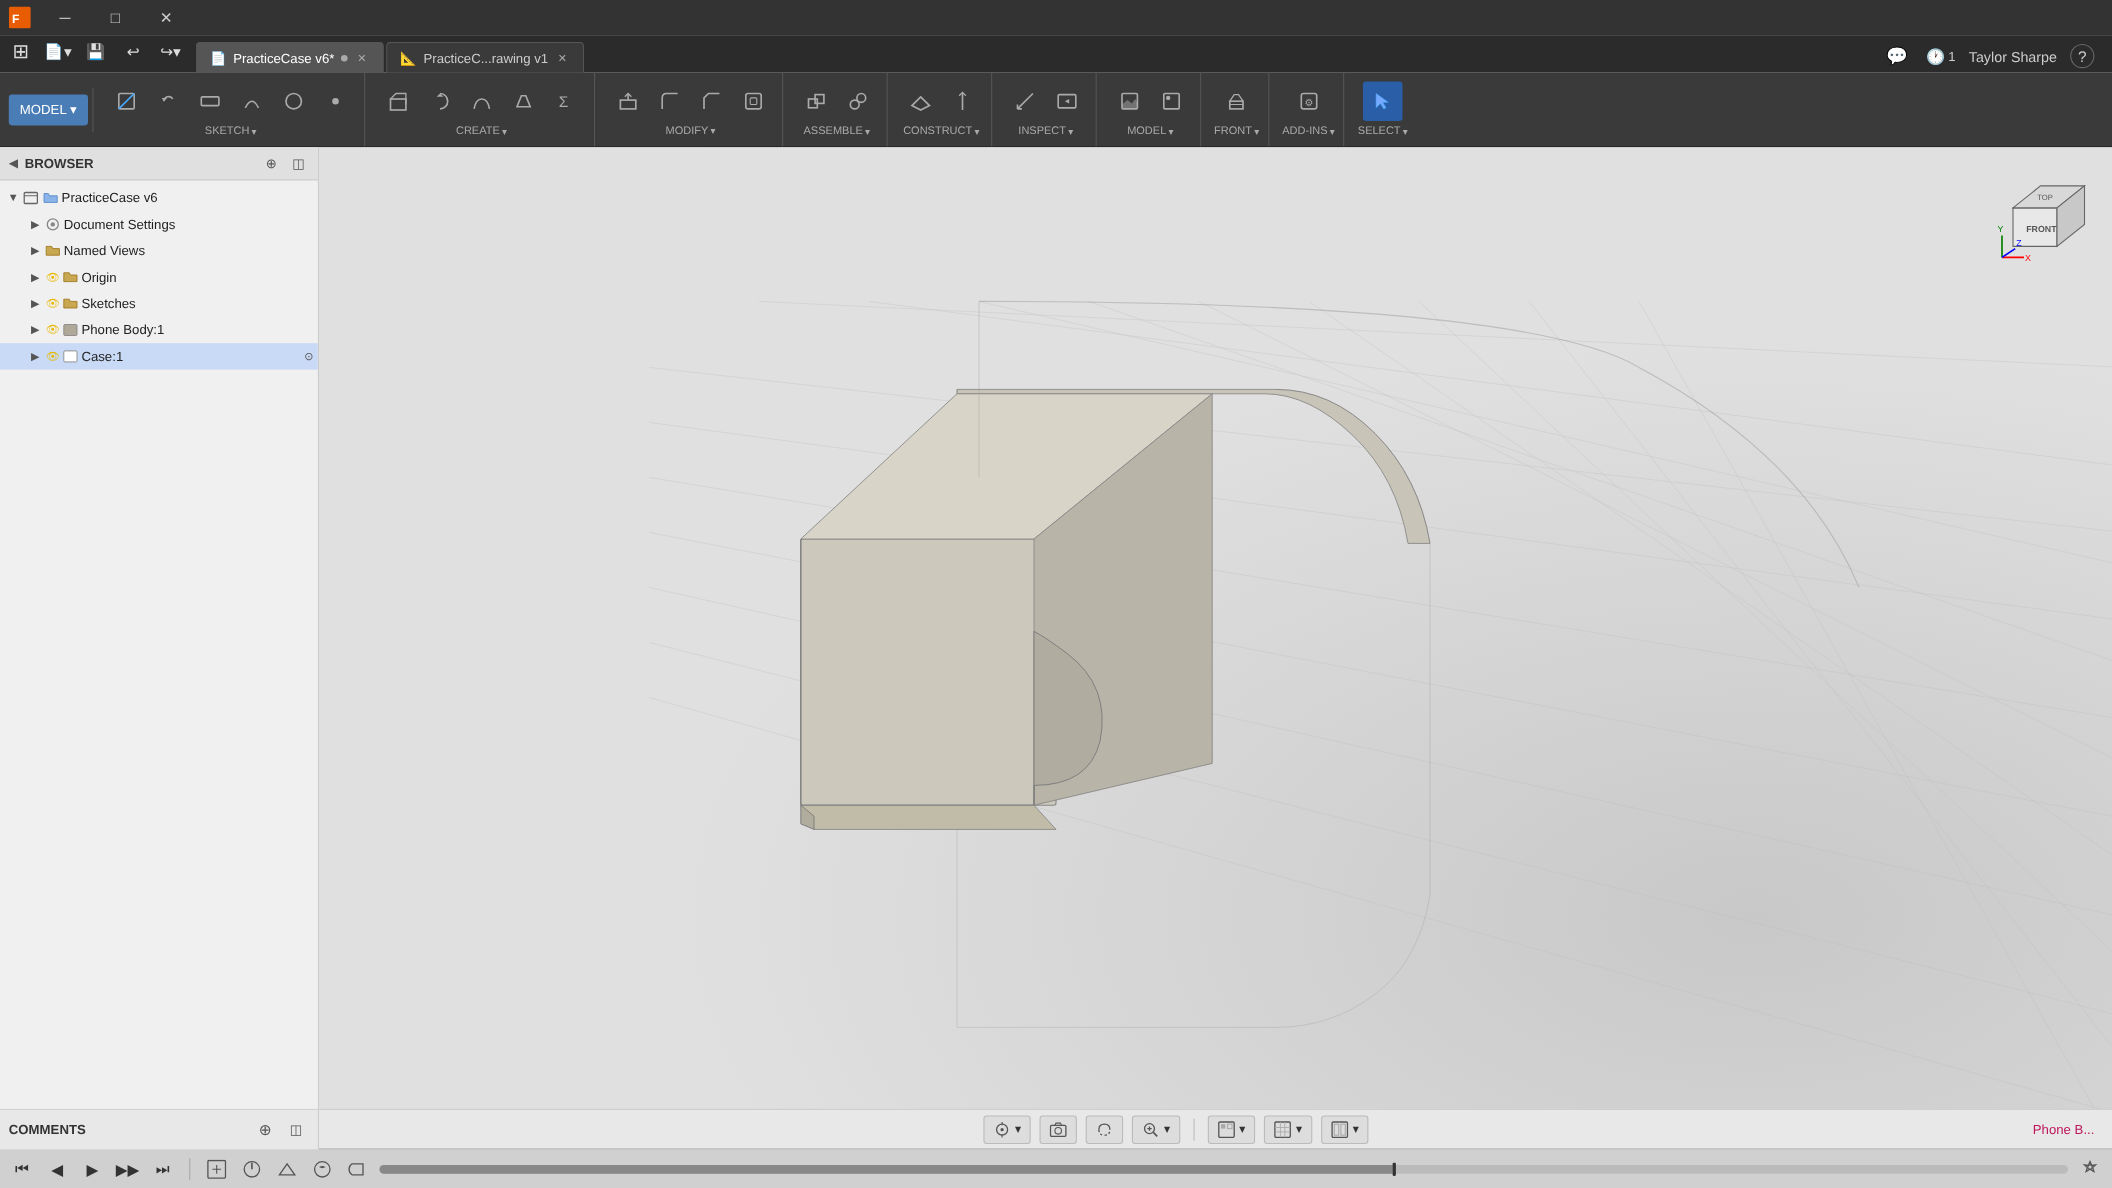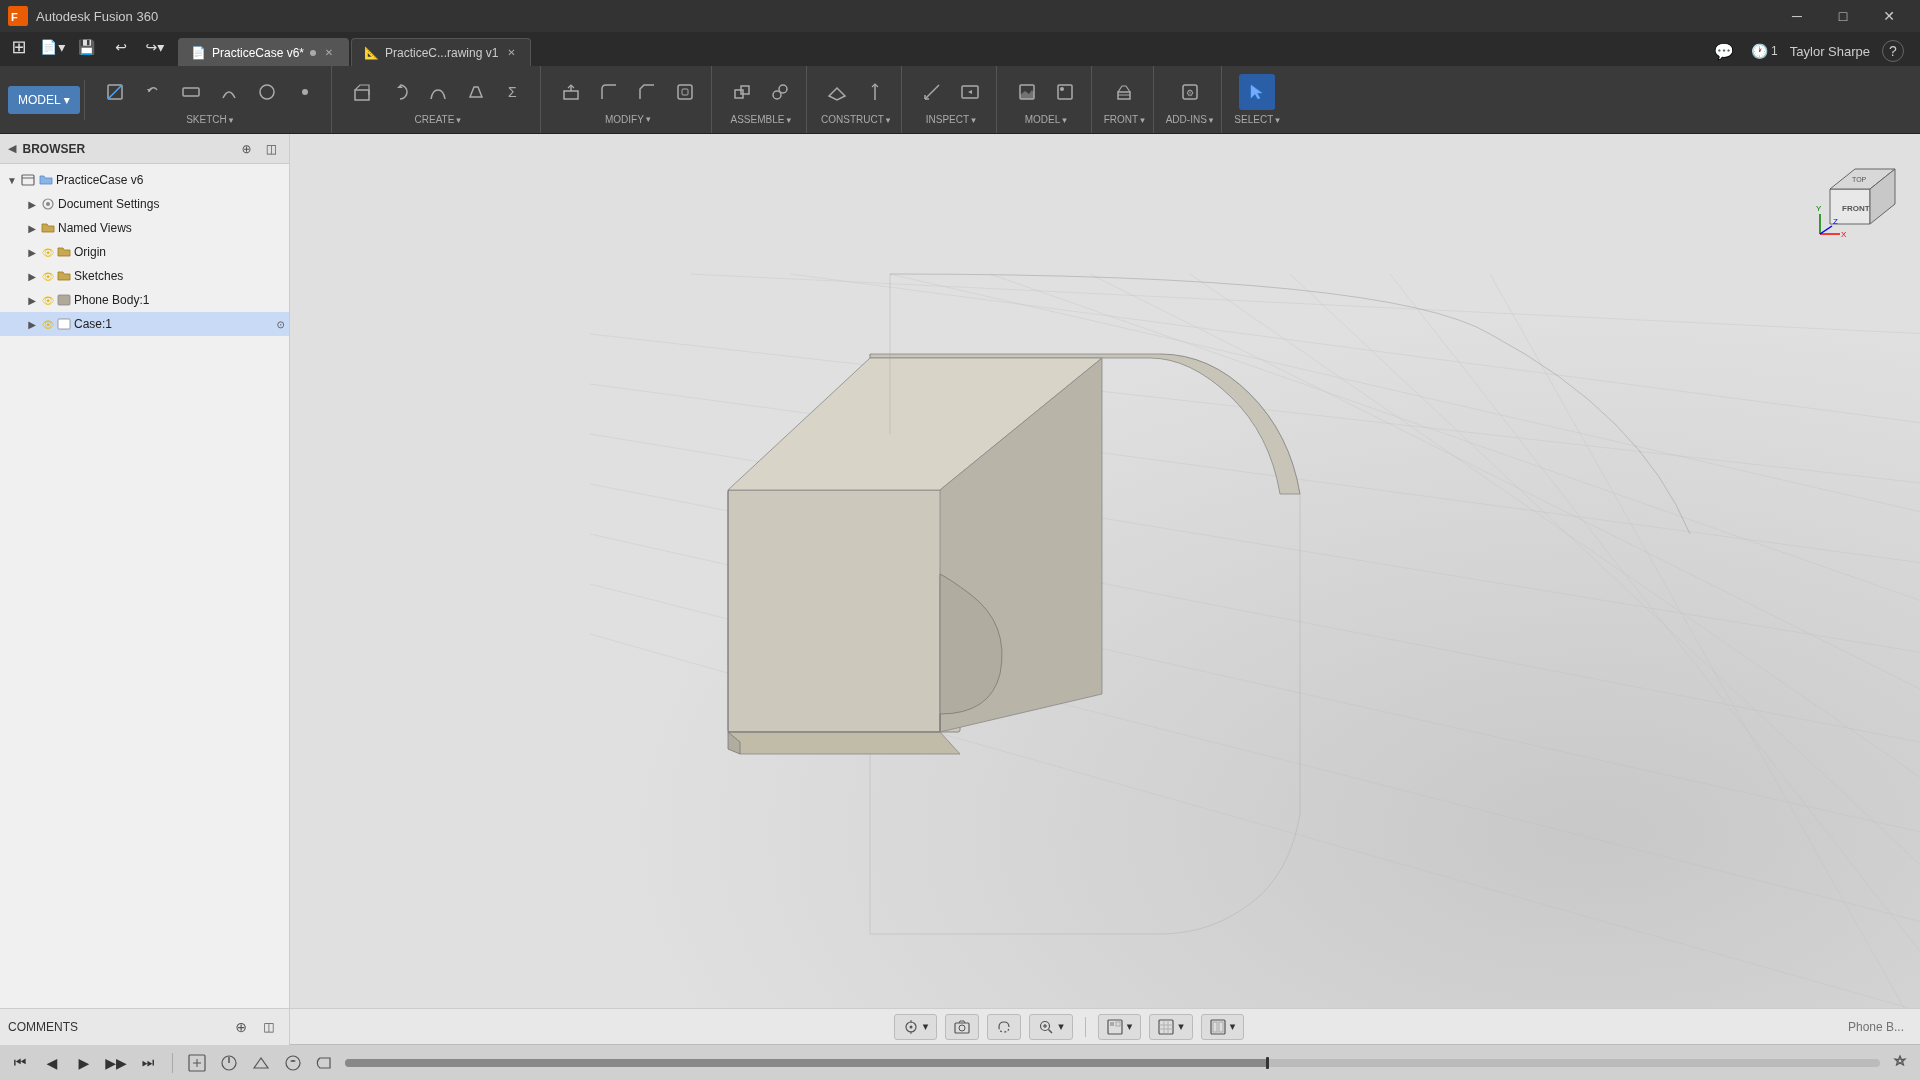--- a/index.html
+++ b/index.html
@@ -255,21 +255,21 @@
       height: 36px;
       background: #e8e8e8;
       border-right: 1px solid #ccc;
       display: flex;
       align-items: center;
       padding: 0 8px;
       gap: 6px;
     }
     .comments-label {
       font-size: 12px;
-      font-weight: normal;
+      font-weight: bold;
       color: #333;
       flex: 1;
     }
     .comments-icons {
       display: flex; gap: 4px;
     }
 
     #viewport-status {
       flex: 1;
       display: flex;
@@ -285,21 +285,21 @@
       border-radius: 3px;
       cursor: pointer;
       display: flex; align-items: center; gap: 4px;
       font-size: 11px;
       color: #333;
     }
 
     #viewport-info {
       padding-right: 16px;
       font-size: 12px;
-      color: #737373;
+      color: #be185d;
     }
 
     
     #timeline-bar {
       width: 100%;
       height: 36px;
       background: #d0d0d0;
       border-top: 1px solid #bbb;
       display: flex;
       align-items: center;
@@ -370,21 +370,20 @@
 </head>
 <body>
 
 <div id="titlebar">
   <div class="app-icon">
     <svg viewBox="0 0 20 20" fill="none">
       <rect width="20" height="20" rx="2" fill="#e85d04"></rect>
       <text x="3" y="15" font-size="11" fill="white" font-weight="bold">F</text>
     </svg>
   </div>
-  <span class="title-text">Autodesk Fusion 360</span>
   <div class="win-controls">
     <button class="win-btn">─</button>
     <button class="win-btn">□</button>
     <button class="win-btn close-btn">✕</button>
   </div>
 </div>
 
 <div id="tabbar" style="background:#2b2b2b; height:34px; display:flex; align-items:flex-end; padding:0 4px; padding-top:2px;">
 
   <div style="display:flex; align-items:center; gap:4px; padding-bottom:4px; margin-right:8px;">

